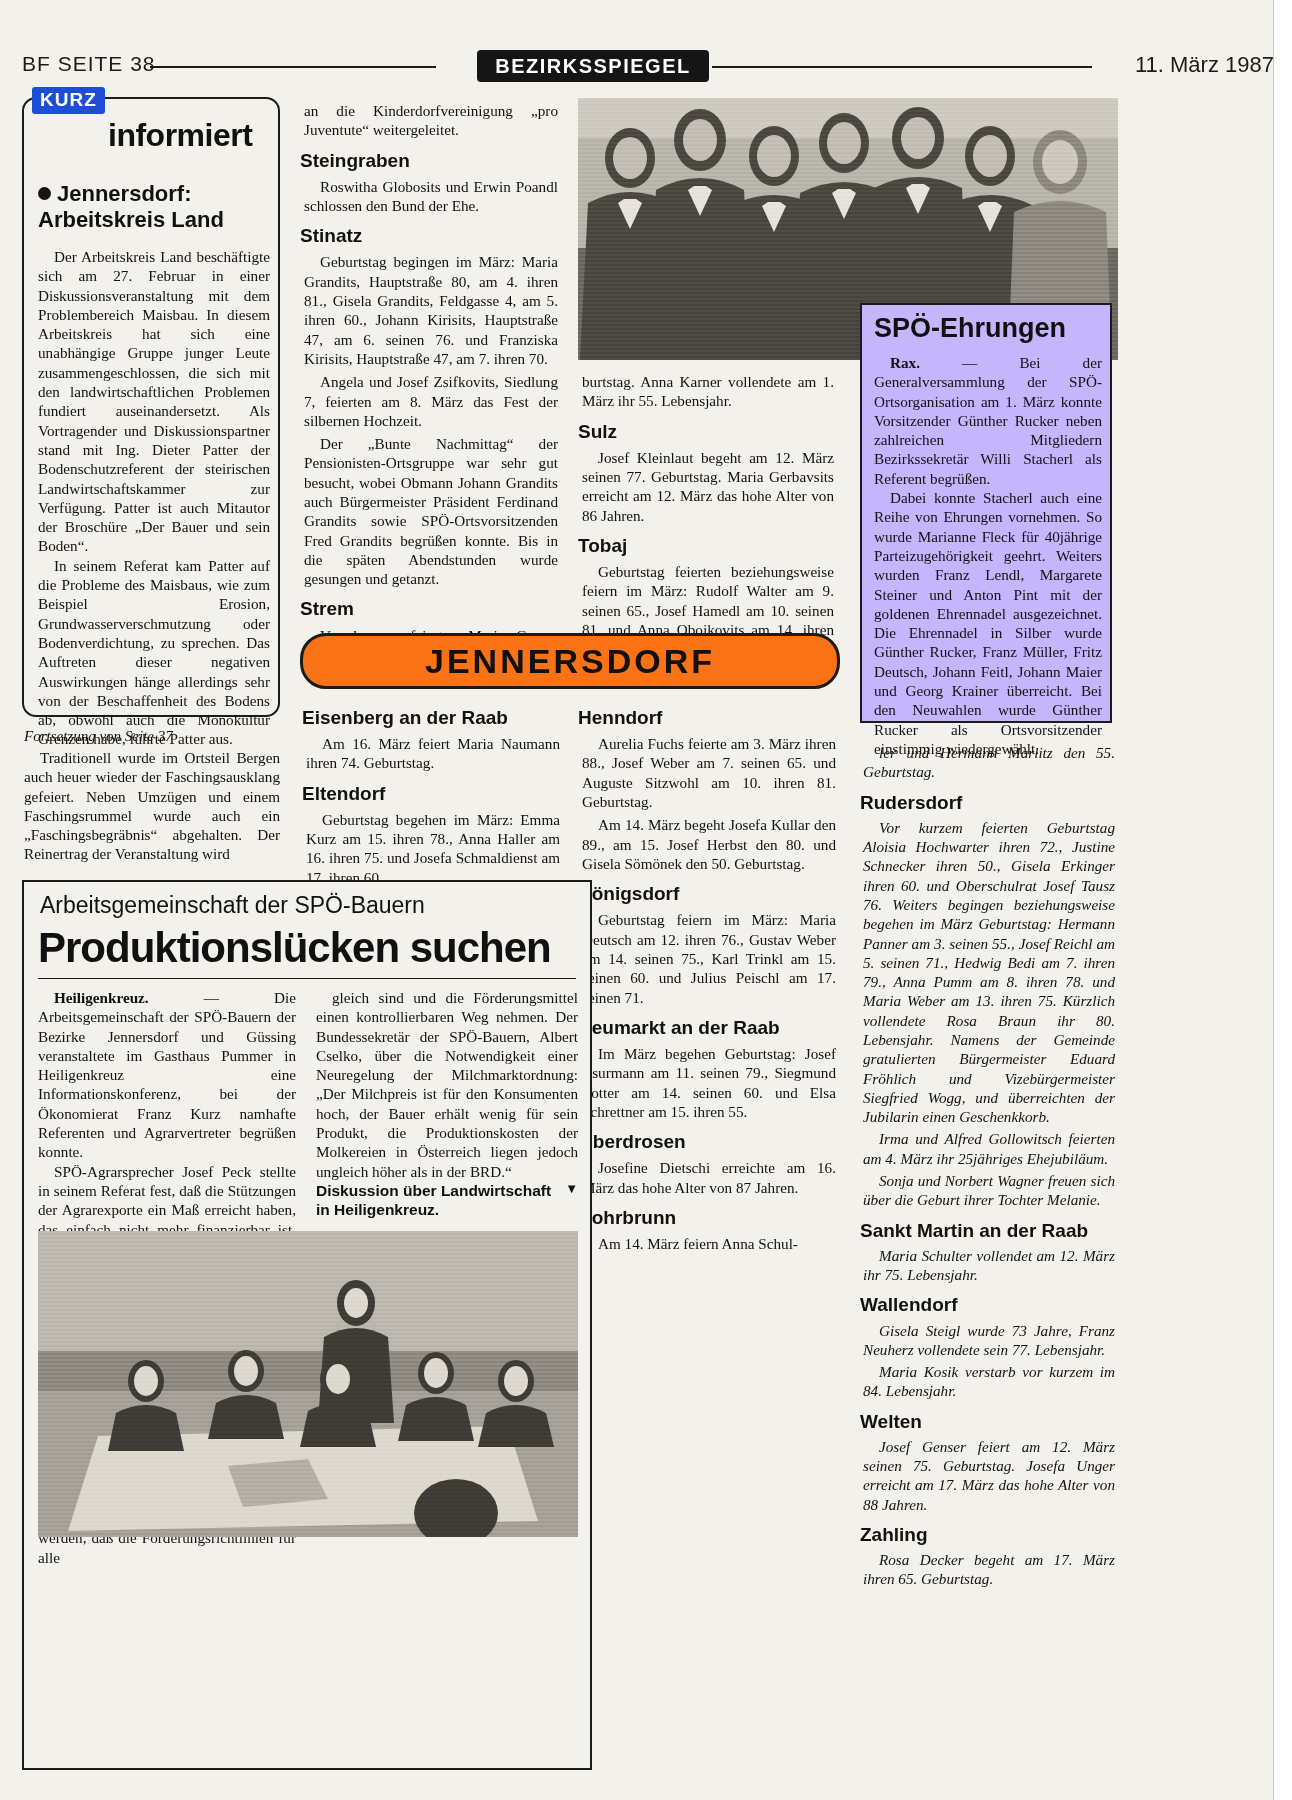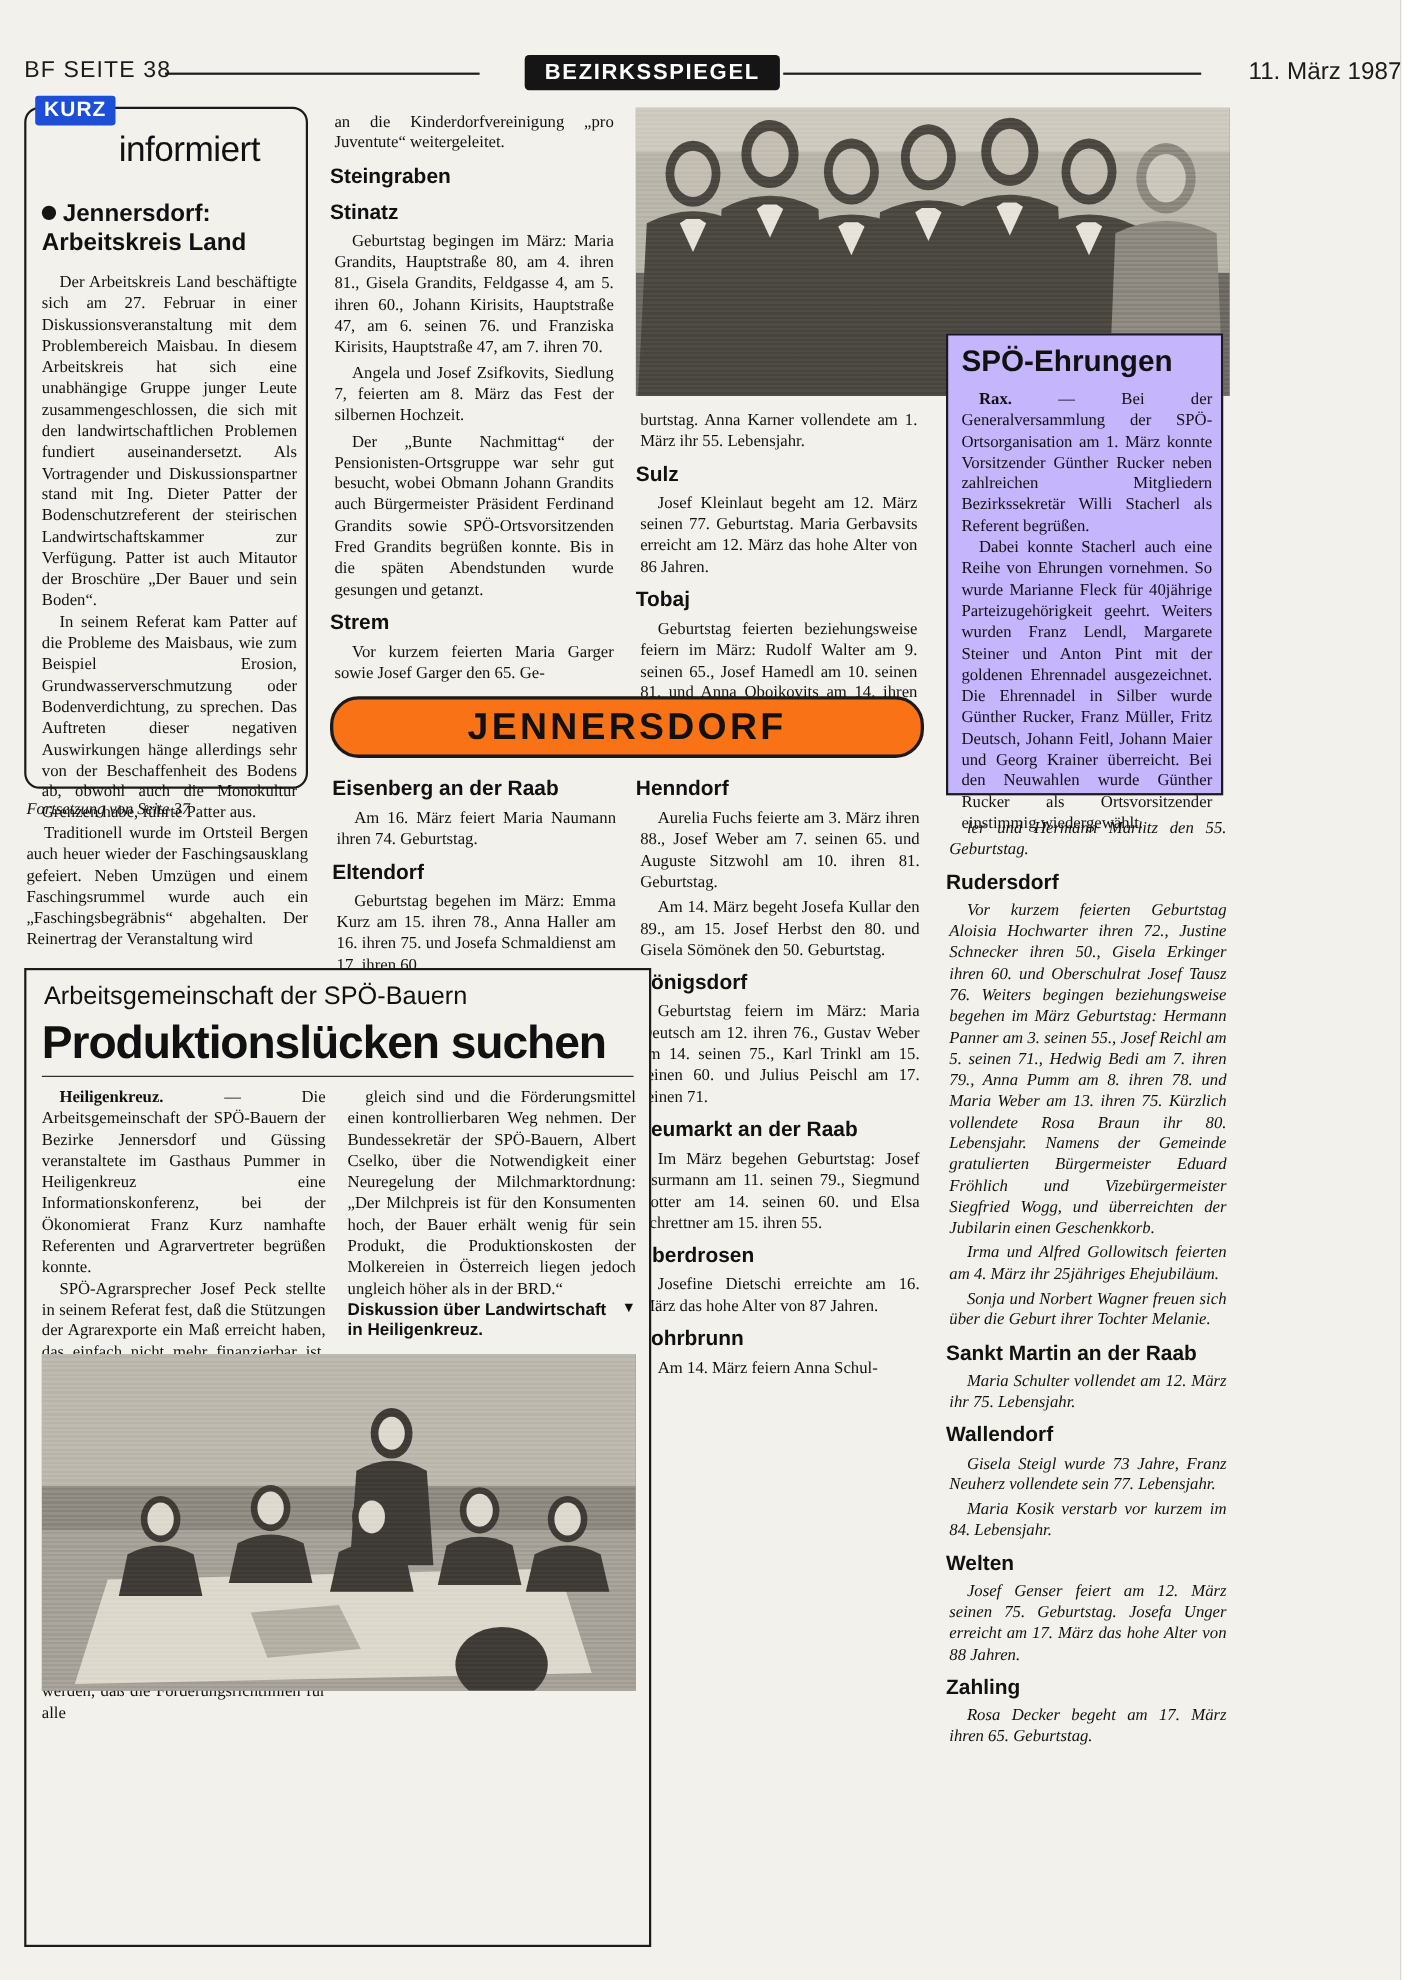--- a/index.html
+++ b/index.html
@@ -120,21 +120,21 @@
     font-size: 19px;
     letter-spacing: 1px;
     padding: 2px 8px 3px 8px;
     border-radius: 3px;
   }
   .kurz-informiert {
     position: absolute;
     left: 84px;
     top: 18px;
     font-family: "Liberation Sans", sans-serif;
-    font-weight: normal;
+    font-weight: bold;
     font-size: 32px;
     letter-spacing: -0.5px;
   }
   .kurz-head {
     position: absolute;
     left: 14px;
     top: 82px;
     width: 232px;
     font-family: "Liberation Sans", sans-serif;
     font-weight: bold;
@@ -374,20 +374,21 @@
     <div class="fort-label">Fortsetzung von Seite 37</div>
     <div class="fort-body">
       <p>Traditionell wurde im Ortsteil Bergen auch heuer wieder der Faschingsausklang gefeiert. Neben Umzügen und einem Faschingsrummel wurde auch ein „Faschingsbegräbnis“ abgehalten. Der Reinertrag der Veranstaltung wird</p>
     </div>
   </div>
 
   <div class="col" style="left:300px; top:97px; width:262px;">
     <p class="noind">an die Kinderdorfvereinigung „pro Juventute“ weitergeleitet.</p>
 
     <h3 class="sec">Steingraben</h3>
+    <p>Roswitha Globosits und Erwin Poandl schlossen den Bund der Ehe.</p>
 
     <h3 class="sec">Stinatz</h3>
     <p>Geburtstag begingen im März: Maria Grandits, Hauptstraße 80, am 4. ihren 81., Gisela Grandits, Feldgasse 4, am 5. ihren 60., Johann Kirisits, Hauptstraße 47, am 6. seinen 76. und Franziska Kirisits, Hauptstraße 47, am 7. ihren 70.</p>
     <p>Angela und Josef Zsifkovits, Siedlung 7, feierten am 8. März das Fest der silbernen Hochzeit.</p>
     <p>Der „Bunte Nachmittag“ der Pensionisten-Ortsgruppe war sehr gut besucht, wobei Obmann Johann Grandits auch Bürgermeister Präsident Ferdinand Grandits sowie SPÖ-Ortsvorsitzenden Fred Grandits begrüßen konnte. Bis in die späten Abendstunden wurde gesungen und getanzt.</p>
 
     <h3 class="sec">Strem</h3>
     <p>Vor kurzem feierten Maria Garger sowie Josef Garger den 65. Ge-</p>
   </div>
 

